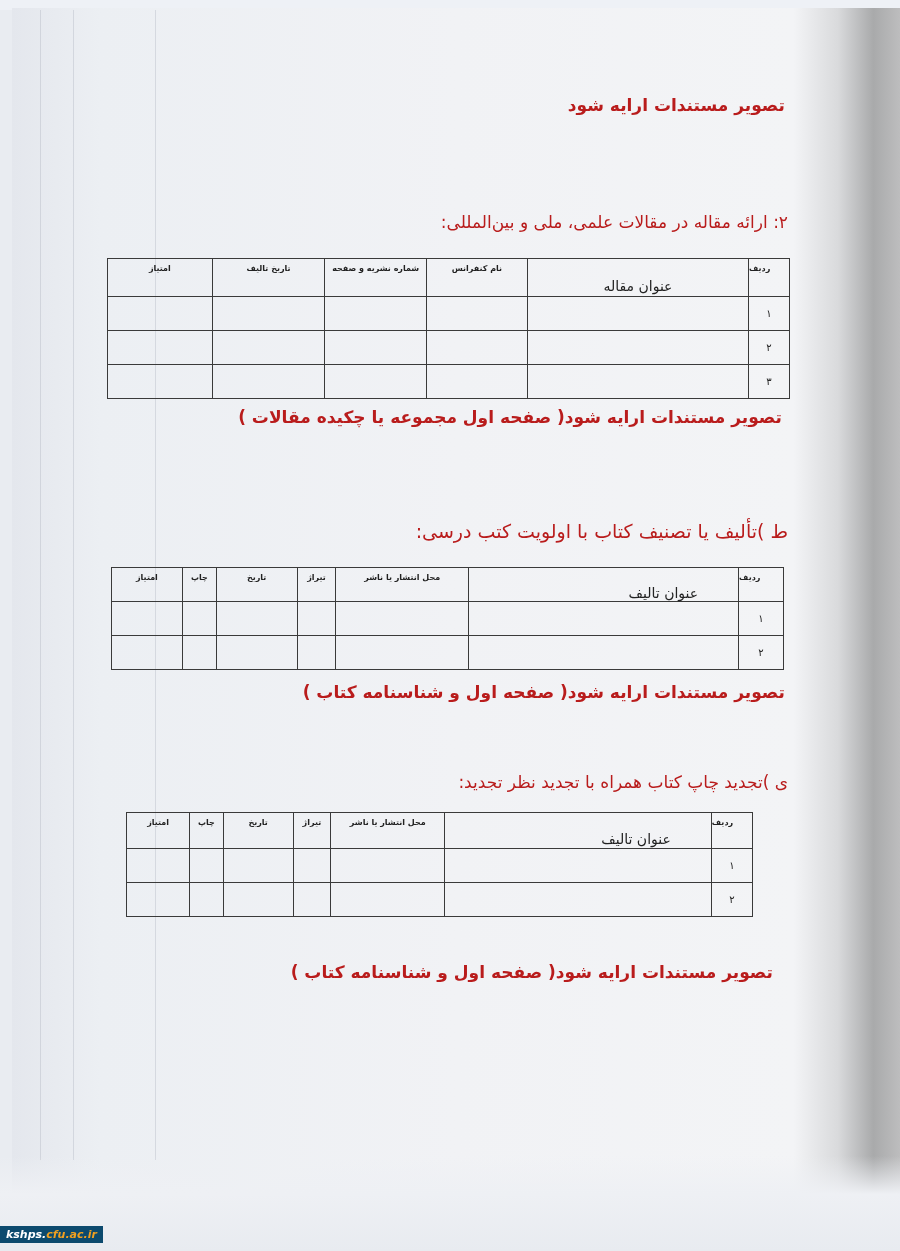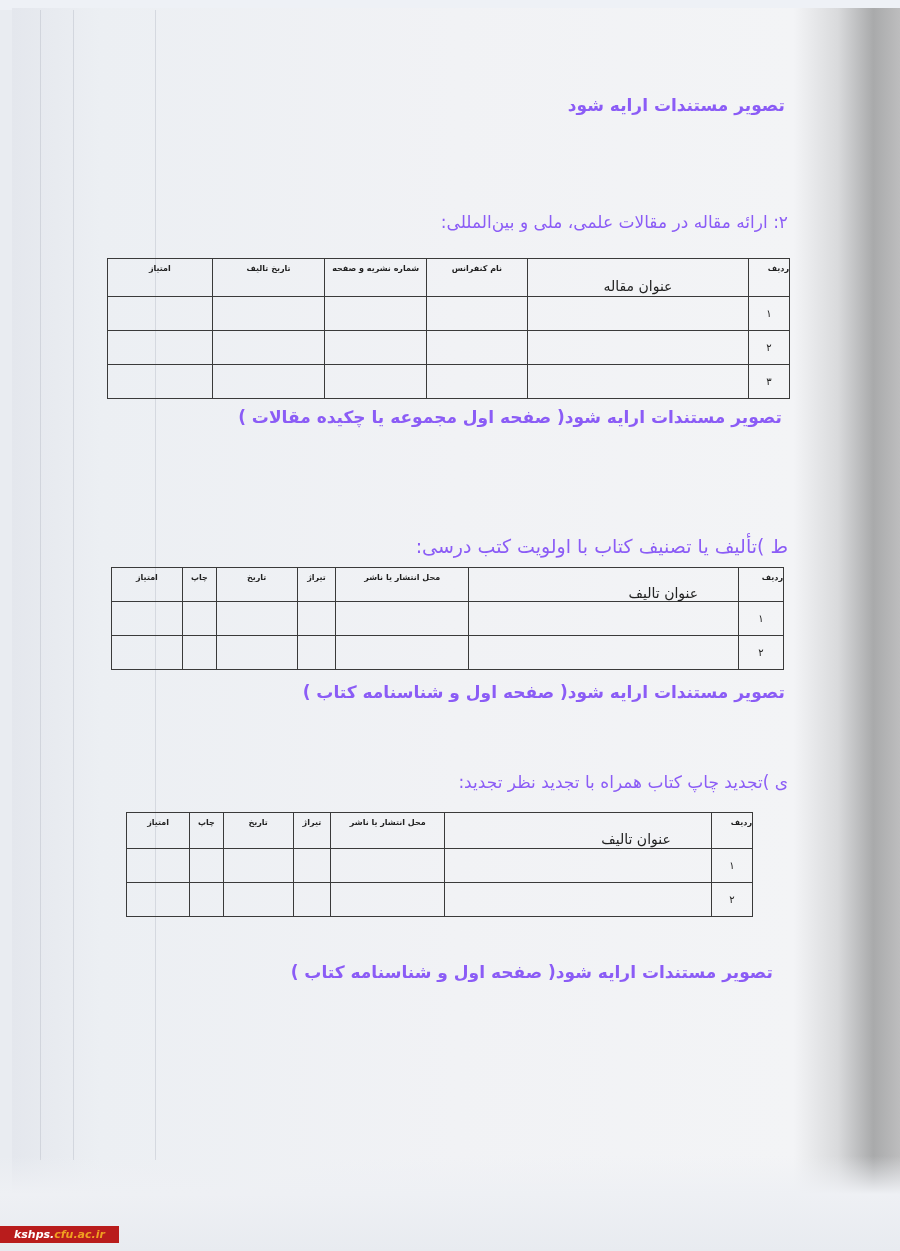--- a/index.html
+++ b/index.html
@@ -9,34 +9,34 @@
     font-family: "DejaVu Sans", sans-serif;
   }
   .page {
     position: absolute; left: 12px; top: 8px; width: 888px; height: 1243px;
     background: linear-gradient(90deg, #e4e7ed 0%, #eceff3 10%, #f1f2f5 50%, #f3f4f6 88%, #d9dadc 93%, #a9aaab 97%, #bdbdbe 100%);
   }
   .topband { position:absolute; left:0; top:0; width:900px; height:10px; background:#eef1f6; }
   .bottomband { position:absolute; left:0; bottom:0; width:900px; height:95px;
     background: linear-gradient(180deg, rgba(240,242,246,0) 0%, #eef0f4 40%, #e8ebf0 100%); }
   .vline { position:absolute; top:10px; width:1px; height:1150px; background: rgba(170,175,185,0.35); }
-  .rt { position:absolute; direction: rtl; text-align: right; color:#8b5cf6; white-space: nowrap; }
+  .rt { position:absolute; direction: rtl; text-align: right; color:#b91c1c; white-space: nowrap; }
   .h-bold { font-weight: bold; font-size: 17px; }
   .h-norm { font-size: 17px; }
   table.form { position:absolute; border-collapse: collapse; direction: rtl; }
   table.form td, table.form th {
     border: 1.5px solid #3a3a3a; padding: 0; color:#222;
   }
   table.form th { font-weight: bold; font-size: 8px; vertical-align: top; padding-top: 5px; text-align:center; }
   table.form th.big { font-size: 14px; font-weight: normal; vertical-align: middle; padding-top:16px; }
-  table.form th.rad { font-size: 8px; text-align:right; }
+  table.form th.rad { font-size: 8px; text-align:left; }
   table.form td.num { font-size: 10px; text-align:center; vertical-align: middle; }
   .watermark {
-    position:absolute; left:0; top:1226px; height:17px; padding: 0 14px;
-    background:#b91c1c; font-family: "DejaVu Sans", sans-serif; font-style: italic;
+    position:absolute; left:0; top:1226px; height:17px; padding: 0 6px;
+    background:#0c4a6e; font-family: "DejaVu Sans", sans-serif; font-style: italic;
     font-weight: bold; font-size: 11px; line-height:17px;
   }
   .wm-a { color:#ffffff; }
   .wm-b { color:#f0a020; }
 </style>
 </head>
 <body>
 
 <div class="topband"></div>
 <div class="page"></div>
@@ -81,21 +81,21 @@
         <td></td>
         <td></td>
         <td></td>
         <td></td>
   </tr>
 </tbody>
   </table>
 
 <div class="rt h-bold" style="right:118px; top:407px;">تصویر مستندات ارایه شود( صفحه اول مجموعه یا چکیده مقالات )</div>
 
-<div class="rt h-norm" style="right:112px; top:520px; font-size:19px;margin-top:15px;">ط )تألیف یا تصنیف کتاب با اولویت کتب درسی:</div>
+<div class="rt h-norm" style="right:112px; top:520px; font-size:19px;">ط )تألیف یا تصنیف کتاب با اولویت کتب درسی:</div>
 
 <table class="form" style="left:111px; top:567px; width:673px;">
   <tbody>
       <tr style="height:34px">
     <th class="rad" style="width:44px">ردیف</th>
     <th class="big" style="width:230px; text-align:right; padding-right:40px;">عنوان تالیف</th>
     <th style="width:132px">محل انتشار یا ناشر</th>
     <th style="width:38px">تیراژ</th>
     <th style="width:80px">تاریخ</th>
     <th style="width:33px">چاپ</th>

